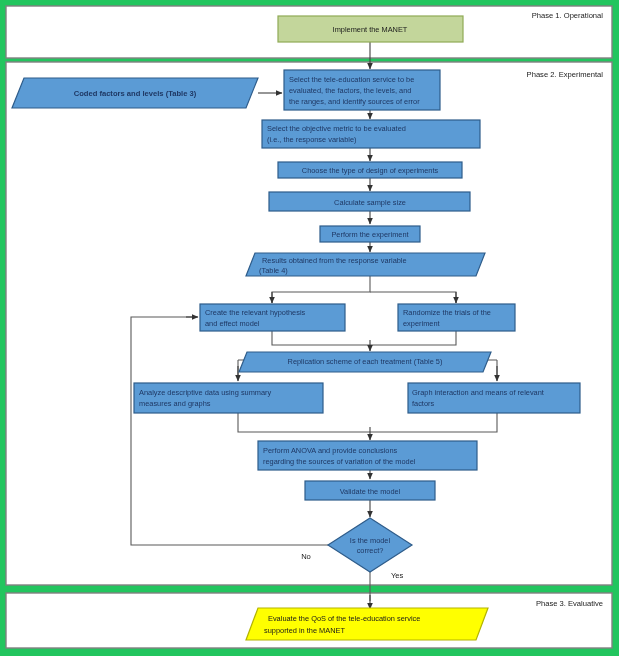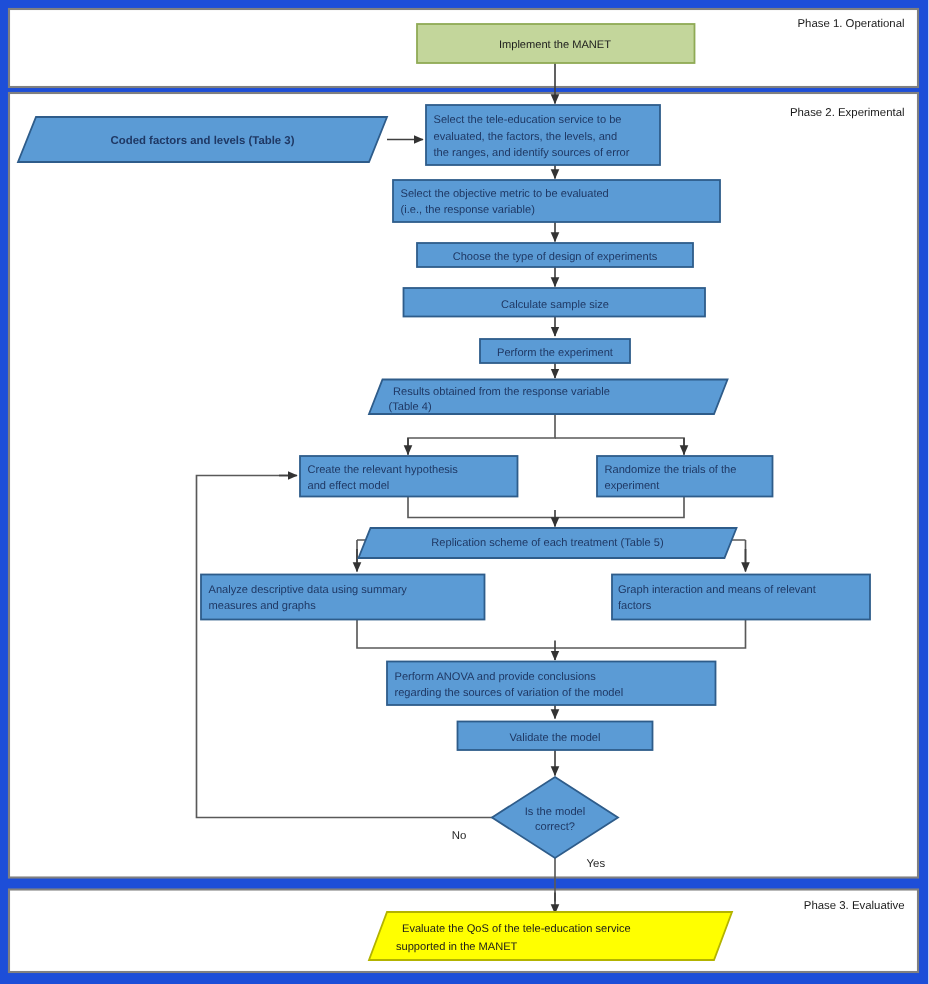--- a/index.html
+++ b/index.html
@@ -1,17 +1,17 @@
 <!DOCTYPE html>
 <html><head>
 <meta charset="utf-8">
 <style>
   html,body{margin:0;padding:0;background:#ffffff;}
   body{font-family:"Liberation Sans",sans-serif;}
-  #root{position:relative;width:619px;height:656px;background:#1d4ed8;overflow:hidden;}
+  #root{position:relative;width:619px;height:656px;background:#22c55e;overflow:hidden;}
   svg{display:block;}
   .phase-box{fill:#ffffff;stroke:#808080;stroke-width:1.4;}
   .node-rect{fill:#5b9bd5;stroke:#2e5c8a;stroke-width:1.2;}
   .node-para{fill:#5b9bd5;stroke:#2e5c8a;stroke-width:1.2;}
   .node-diamond{fill:#5b9bd5;stroke:#2e5c8a;stroke-width:1.2;}
   .node-green{fill:#c3d69b;stroke:#8faa55;stroke-width:1.2;}
   .node-yellow{fill:#ffff00;stroke:#b3b300;stroke-width:1.2;}
   .nlabel{font-family:"Liberation Sans",sans-serif;font-size:7.4px;fill:#1f3864;}
   .nlabel-dark{font-family:"Liberation Sans",sans-serif;font-size:7.4px;fill:#1a1a1a;}
   .nlabel-bold{font-family:"Liberation Sans",sans-serif;font-size:7.6px;fill:#1f3864;font-weight:bold;}

